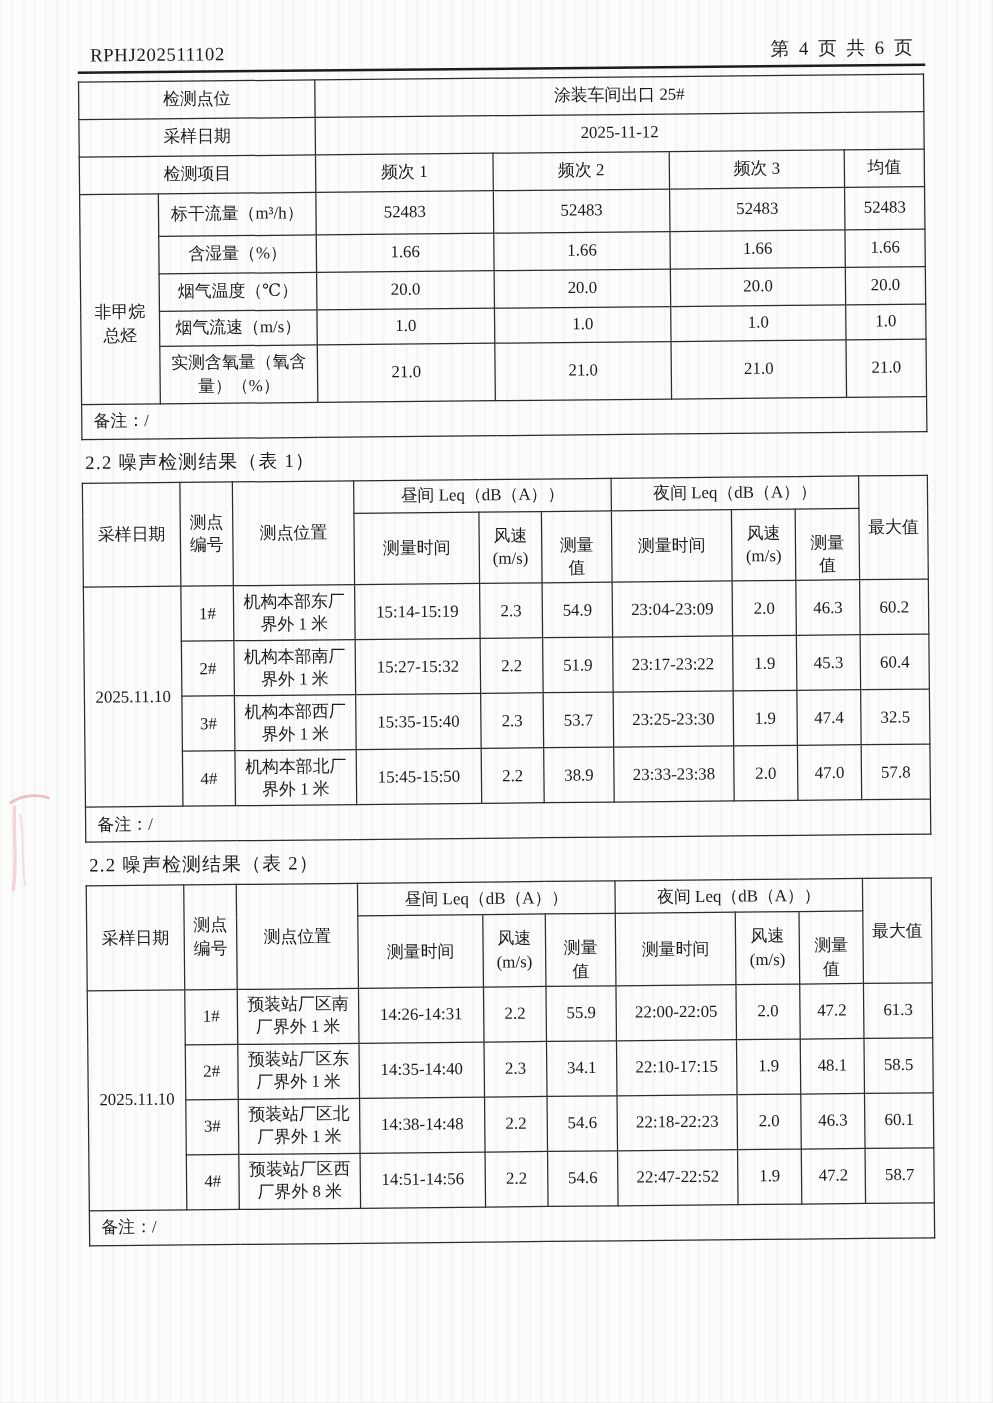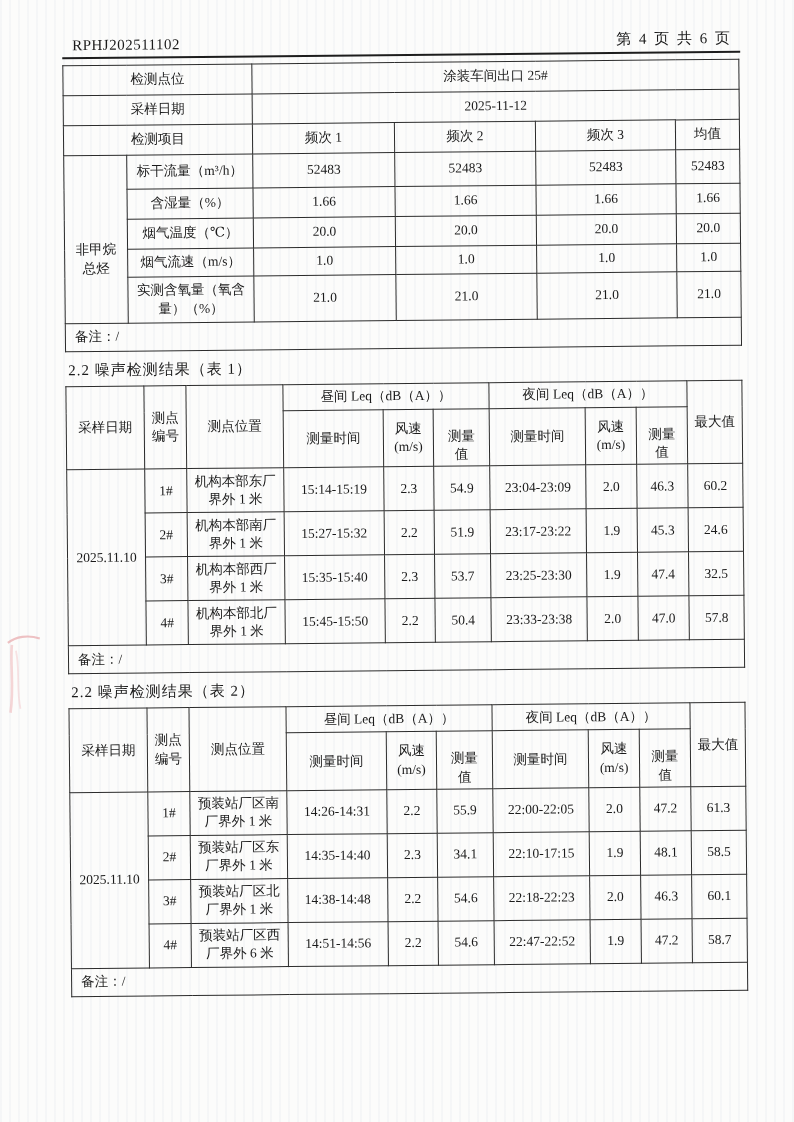--- a/index.html
+++ b/index.html
@@ -196,39 +196,39 @@
       </tr>
       <tr class="h44">
         <td>2#</td>
         <td>机构本部南厂界外 1 米</td>
         <td>15:27-15:32</td>
         <td>2.2</td>
         <td>51.9</td>
         <td>23:17-23:22</td>
         <td>1.9</td>
         <td>45.3</td>
-        <td>24.6</td>
+        <td>60.4</td>
       </tr>
       <tr class="h44">
         <td>3#</td>
         <td>机构本部西厂界外 1 米</td>
         <td>15:35-15:40</td>
         <td>2.3</td>
         <td>53.7</td>
         <td>23:25-23:30</td>
         <td>1.9</td>
         <td>47.4</td>
         <td>32.5</td>
       </tr>
       <tr class="h44">
         <td>4#</td>
         <td>机构本部北厂界外 1 米</td>
         <td>15:45-15:50</td>
         <td>2.2</td>
-        <td>50.4</td>
+        <td>38.9</td>
         <td>23:33-23:38</td>
         <td>2.0</td>
         <td>47.0</td>
         <td>57.8</td>
       </tr>
       <tr class="h28">
         <td colspan="10" class="remark-cell">备注：/</td>
       </tr>
     </tbody>
       </table>
@@ -294,21 +294,21 @@
         <td>14:38-14:48</td>
         <td>2.2</td>
         <td>54.6</td>
         <td>22:18-22:23</td>
         <td>2.0</td>
         <td>46.3</td>
         <td>60.1</td>
       </tr>
       <tr class="h44">
         <td>4#</td>
-        <td>预装站厂区西厂界外 6 米</td>
+        <td>预装站厂区西厂界外 8 米</td>
         <td>14:51-14:56</td>
         <td>2.2</td>
         <td>54.6</td>
         <td>22:47-22:52</td>
         <td>1.9</td>
         <td>47.2</td>
         <td>58.7</td>
       </tr>
       <tr class="h28">
         <td colspan="10" class="remark-cell">备注：/</td>

